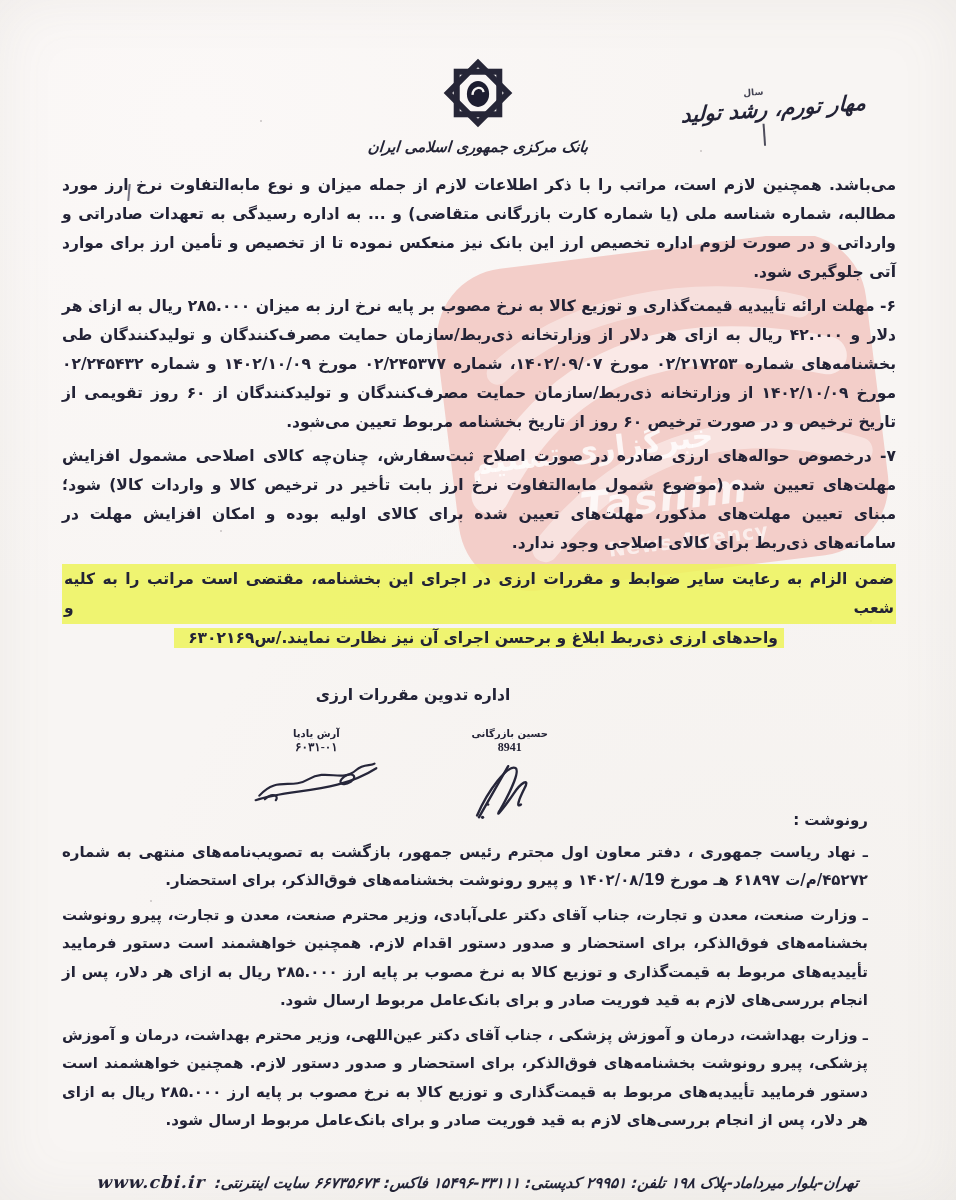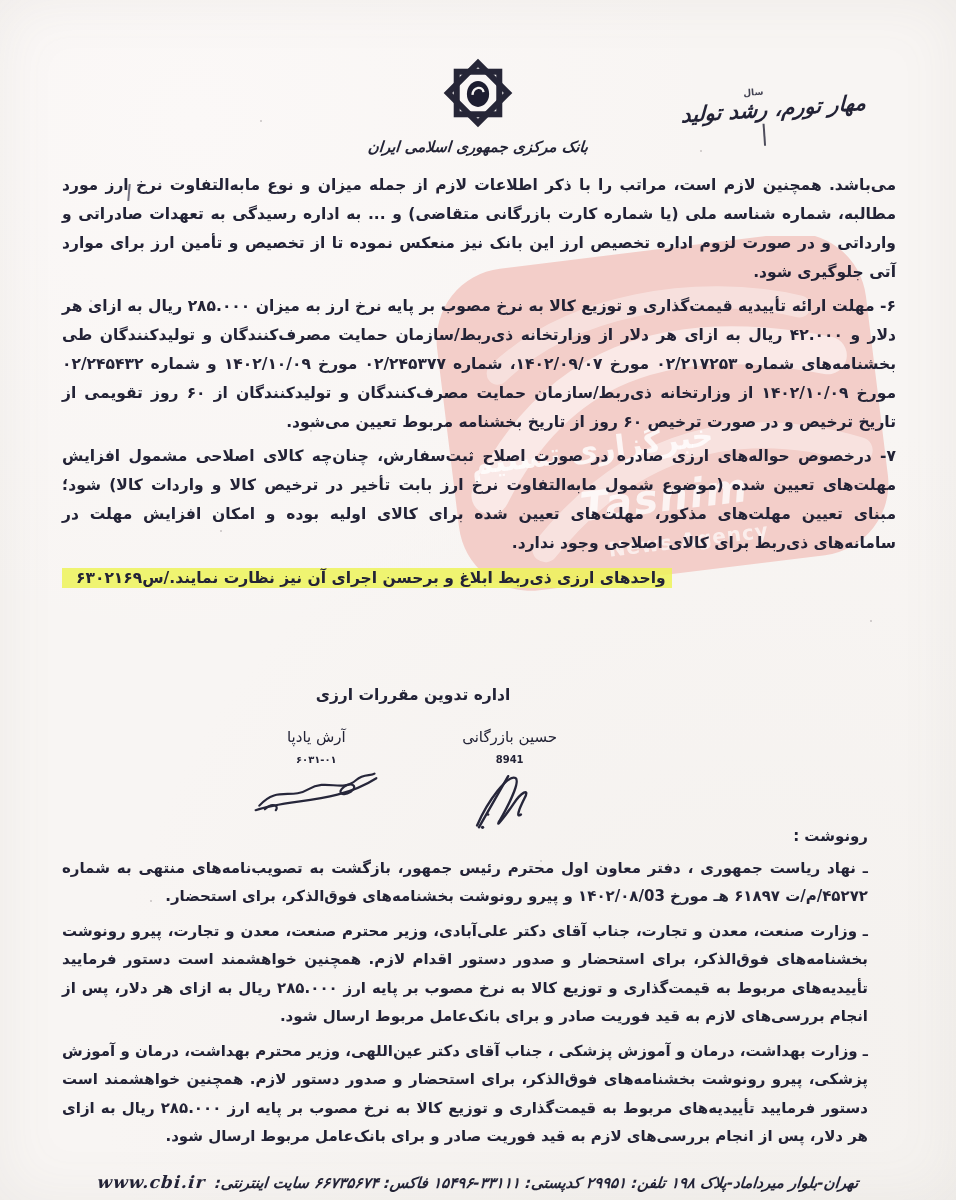--- a/index.html
+++ b/index.html
@@ -32,33 +32,33 @@
           color:rgba(255,255,255,.75);transform:rotate(-7deg);letter-spacing:2px;}
   .wm-en2{position:absolute;left:196px;top:292px;font-size:20px;font-weight:bold;
           color:rgba(255,255,255,.65);transform:rotate(-7deg);letter-spacing:1px;}
   
   .body-text{position:absolute;top:171px;right:60px;left:62px;z-index:2;
              direction:rtl;text-align:justify;font-size:15.5px;line-height:29px;font-weight:600;}
   .body-text p{margin:0 0 5px 0;}
   .hl-block{margin-top:6px;}
   .hl-line1 mark{display:block;text-align:justify;text-align-last:justify;
                  background:rgba(237,243,89,.85);color:inherit;padding:1px 2px;}
-  .hl-line2{text-align:left;}
+  .hl-line2{text-align:center;}
   .hl-line2 mark{background:rgba(237,243,89,.85);color:inherit;padding:1px 6px 1px 14px;}
   
   .sig-block{position:absolute;top:686px;left:228px;width:370px;z-index:2;direction:rtl;text-align:center;}
   .sig-dept{font-size:15.5px;font-weight:bold;margin-bottom:24px;}
   .sig-row{display:flex;flex-direction:row;justify-content:space-between;padding:0 6px;}
   .signer{width:46%;text-align:center;}
-  .signer-name{font-size:15px;font-weight:normal;white-space:nowrap;}
-  .signer-code{font-size:10px;font-weight:600;margin-top:8px;}
+  .signer-name{font-size:10px;font-weight:bold;white-space:nowrap;}
+  .signer-code{font-size:12px;font-weight:600;margin-top:1px;font-family:Liberation Serif, serif;}
   .signer svg{margin-top:2px;}
   
   .cc-block{position:absolute;top:806px;right:88px;left:62px;z-index:2;direction:rtl;
-            font-size:15px;line-height:28.5px;font-weight:600;text-align:justify;margin-top:16px;}
+            font-size:15px;line-height:28.5px;font-weight:600;text-align:justify;}
   .cc-label{font-weight:bold;margin-bottom:3px;text-align:right;}
   .cc-item{margin:0 0 6px 0;}
   
   .footer{position:absolute;bottom:8px;left:0;right:0;text-align:center;z-index:2;direction:rtl;
           font-size:15px;font-weight:bold;font-style:italic;transform:skewX(-5deg);}
   .footer .site{font-family:"DejaVu Serif", serif;font-size:17px;font-weight:bold;font-style:italic;
                 letter-spacing:1px;margin-right:4px;direction:ltr;display:inline-block;}
   
   .artifact-mark{position:absolute;left:128px;top:184px;width:2px;height:17px;background:#44445a;
                  transform:rotate(5deg);opacity:.75;z-index:2;}
@@ -116,20 +116,23 @@
     <div class="wm-en2">News Agency</div>
   </div>
 
   <div class="artifact-mark"></div>
 
   <div class="body-text">
     <p>می‌باشد. همچنین لازم است، مراتب را با ذکر اطلاعات لازم از جمله میزان و نوع مابه‌التفاوت نرخ ارز مورد مطالبه، شماره شناسه ملی (یا شماره کارت بازرگانی متقاضی) و ... به اداره رسیدگی به تعهدات صادراتی و وارداتی و در صورت لزوم اداره تخصیص ارز این بانک نیز منعکس نموده تا از تخصیص و تأمین ارز برای موارد آتی جلوگیری شود.</p>
     <p>۶- مهلت ارائه تأییدیه قیمت‌گذاری و توزیع کالا به نرخ مصوب بر پایه نرخ ارز به میزان ۲۸۵.۰۰۰ ریال به ازای هر دلار و ۴۲.۰۰۰ ریال به ازای هر دلار از وزارتخانه ذی‌ربط/سازمان حمایت مصرف‌کنندگان و تولیدکنندگان طی بخشنامه‌های شماره ۰۲/۲۱۷۲۵۳ مورخ ۱۴۰۲/۰۹/۰۷، شماره ۰۲/۲۴۵۳۷۷ مورخ ۱۴۰۲/۱۰/۰۹ و شماره ۰۲/۲۴۵۴۳۲ مورخ ۱۴۰۲/۱۰/۰۹ از وزارتخانه ذی‌ربط/سازمان حمایت مصرف‌کنندگان و تولیدکنندگان از ۶۰ روز تقویمی از تاریخ ترخیص و در صورت ترخیص ۶۰ روز از تاریخ بخشنامه مربوط تعیین می‌شود.</p>
     <p>۷- درخصوص حواله‌های ارزی صادره در صورت اصلاح ثبت‌سفارش، چنان‌چه کالای اصلاحی مشمول افزایش مهلت‌های تعیین شده (موضوع شمول مابه‌التفاوت نرخ ارز بابت تأخیر در ترخیص کالا و واردات کالا) شود؛ مبنای تعیین مهلت‌های مذکور، مهلت‌های تعیین شده برای کالای اولیه بوده و امکان افزایش مهلت در سامانه‌های ذی‌ربط برای کالای اصلاحی وجود ندارد.</p>
     <div class="hl-block">
+      <div class="hl-line1">
+          <mark>ضمن الزام به رعایت سایر ضوابط و مقررات ارزی در اجرای این بخشنامه، مقتضی است مراتب را به کلیه شعب و</mark>
+        </div>
       <div class="hl-line2"><mark>واحدهای ارزی ذی‌ربط ابلاغ و برحسن اجرای آن نیز نظارت نمایند./س۶۳۰۲۱۶۹</mark></div>
     </div>
   </div>
 
   <div class="sig-block">
     <div class="sig-dept">اداره تدوین مقررات ارزی</div>
     <div class="sig-row">
       <div class="signer">
         <div class="signer-name">حسین بازرگانی</div>
         <div class="signer-code">8941</div>
@@ -153,21 +156,21 @@
             <path d="M98,24 C106,14 118,20 108,27 C100,32 94,28 98,24"></path>
             <path d="M14,46 C22,38 30,42 26,47"></path>
           </g>
         </svg>
       </div>
     </div>
   </div>
 
   <div class="cc-block">
     <div class="cc-label">رونوشت :</div>
-    <p class="cc-item">ـ نهاد ریاست جمهوری ، دفتر معاون اول محترم رئیس جمهور، بازگشت به تصویب‌نامه‌های منتهی به شماره ۴۵۲۷۲/م/ت ۶۱۸۹۷ هـ مورخ ۱۴۰۲/۰۸/03 و پیرو رونوشت بخشنامه‌های فوق‌الذکر، برای استحضار.</p>
+    <p class="cc-item">ـ نهاد ریاست جمهوری ، دفتر معاون اول محترم رئیس جمهور، بازگشت به تصویب‌نامه‌های منتهی به شماره ۴۵۲۷۲/م/ت ۶۱۸۹۷ هـ مورخ ۱۴۰۲/۰۸/19 و پیرو رونوشت بخشنامه‌های فوق‌الذکر، برای استحضار.</p>
     <p class="cc-item">ـ وزارت صنعت، معدن و تجارت، جناب آقای دکتر علی‌آبادی، وزیر محترم صنعت، معدن و تجارت، پیرو رونوشت بخشنامه‌های فوق‌الذکر، برای استحضار و صدور دستور اقدام لازم. همچنین خواهشمند است دستور فرمایید تأییدیه‌های مربوط به قیمت‌گذاری و توزیع کالا به نرخ مصوب بر پایه ارز ۲۸۵.۰۰۰ ریال به ازای هر دلار، پس از انجام بررسی‌های لازم به قید فوریت صادر و برای بانک‌عامل مربوط ارسال شود.</p>
     <p class="cc-item">ـ وزارت بهداشت، درمان و آموزش پزشکی ، جناب آقای دکتر عین‌اللهی، وزیر محترم بهداشت، درمان و آموزش پزشکی، پیرو رونوشت بخشنامه‌های فوق‌الذکر، برای استحضار و صدور دستور لازم. همچنین خواهشمند است دستور فرمایید تأییدیه‌های مربوط به قیمت‌گذاری و توزیع کالا به نرخ مصوب بر پایه ارز ۲۸۵.۰۰۰ ریال به ازای هر دلار، پس از انجام بررسی‌های لازم به قید فوریت صادر و برای بانک‌عامل مربوط ارسال شود.</p>
   </div>
 
   <div class="footer">
     <span>تهران-بلوار میرداماد-پلاک ۱۹۸ تلفن: ۲۹۹۵۱ کدپستی: ۳۳۱۱۱-۱۵۴۹۶ فاکس: ۶۶۷۳۵۶۷۴ سایت اینترنتی:</span>
     <span class="site">www.cbi.ir</span>
   </div>
 
 </div>

